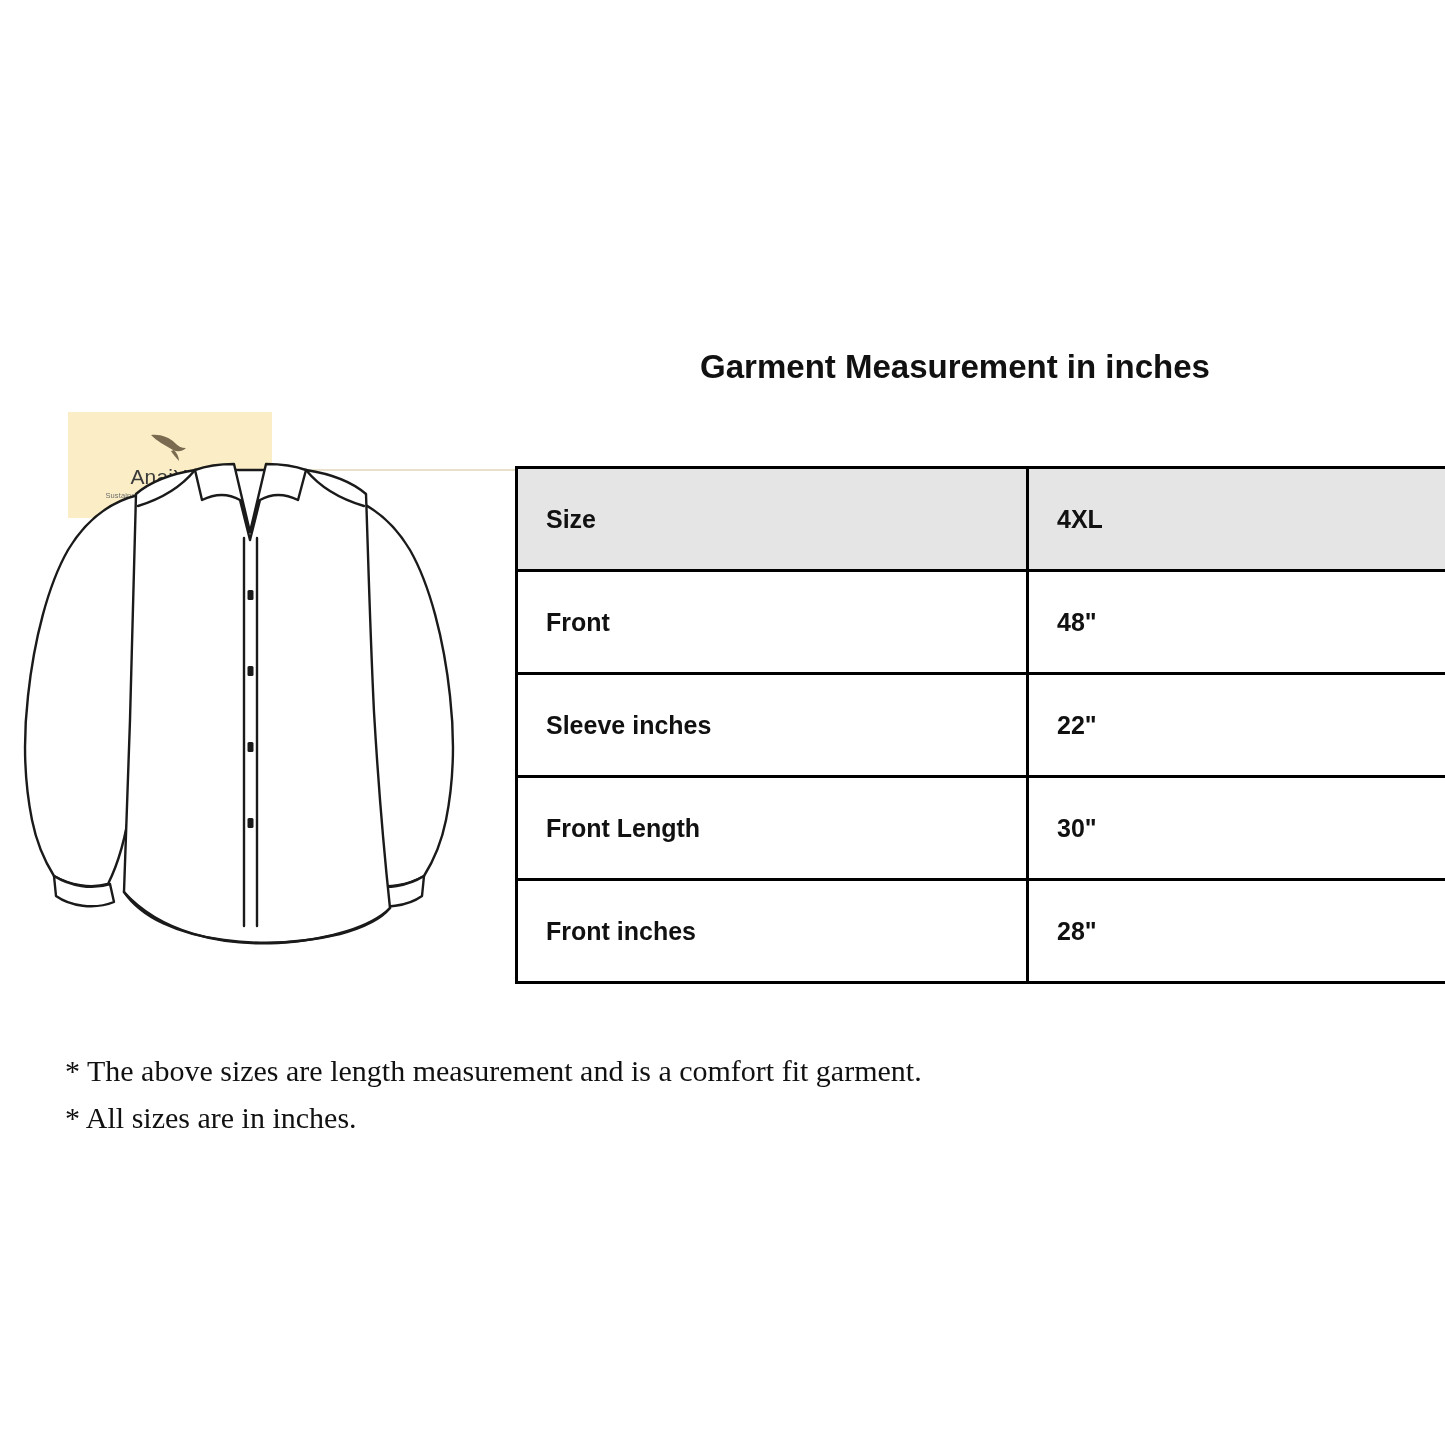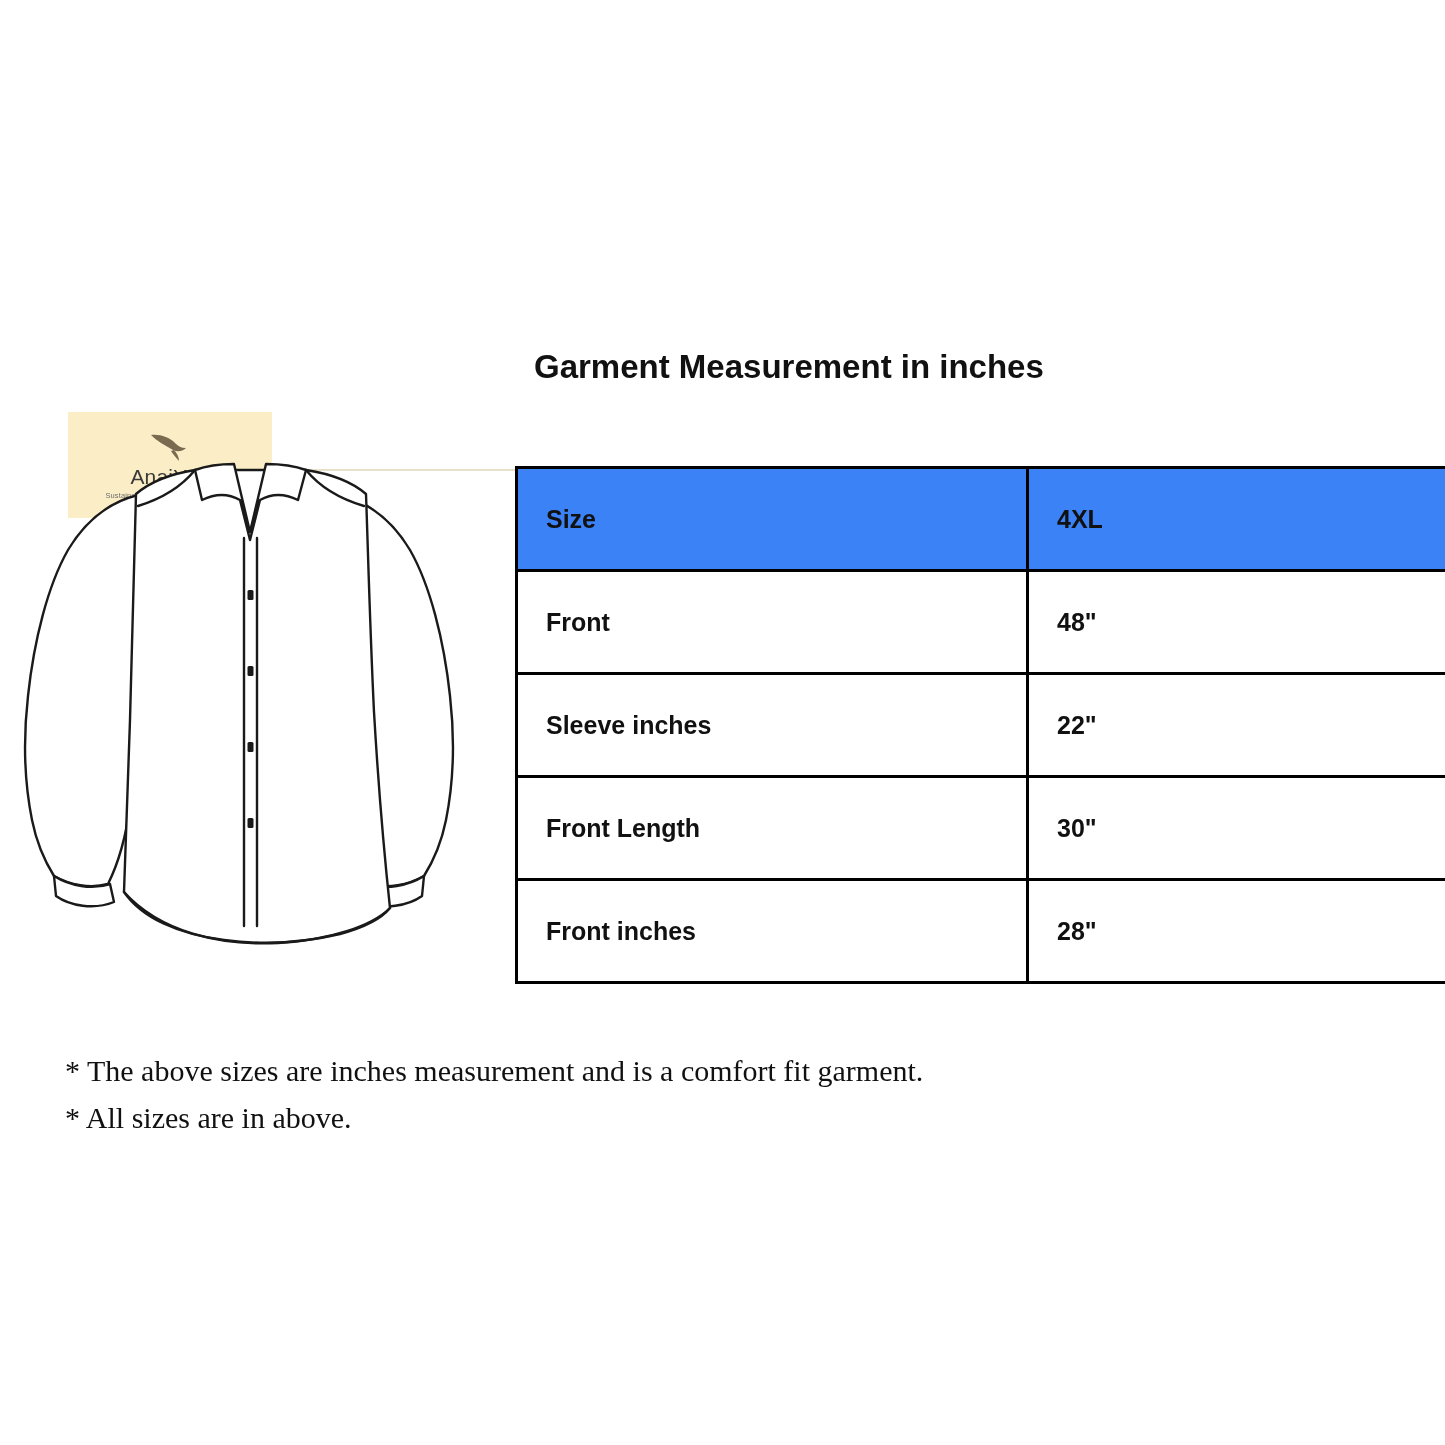--- a/index.html
+++ b/index.html
@@ -58,23 +58,24 @@
   #brand-tagline {
     font-size: 7.5px;
     color: #6d6d6d;
     letter-spacing: 0.1px;
     line-height: 1;
   }
 
   
   #page-title {
     position: absolute;
-    left: 534px;
+    left: 515px;
     top: 348px;
     width: 880px;
+    text-align: center;
     font-size: 33px;
     font-weight: bold;
     color: #111111;
   }
 
   
   #garment-illustration {
     position: absolute;
     left: 10px;
     top: 440px;
@@ -96,21 +97,21 @@
     height: 100px;
     padding: 0 28px;
     font-size: 25px;
     font-weight: bold;
     color: #111111;
     vertical-align: middle;
   }
   #measurement-table .col-label { width: 452px; }
   #measurement-table .col-value { width: 430px; }
   #measurement-table tr.header-row td {
-    background: #3b82f6;
+    background: #e5e5e5;
   }
 
   
   #notes {
     position: absolute;
     left: 65px;
     top: 1048px;
     width: 1320px;
     font-family: "Liberation Serif", serif;
     color: #111111;
@@ -188,15 +189,15 @@
       <td class="col-value">30"</td>
     </tr>
     <tr>
       <td class="col-label">Front inches</td>
       <td class="col-value">28"</td>
     </tr>
   </tbody>
 </table>
 
 <div id="notes">
-  <div class="note-line">* The above sizes are inches measurement and is a comfort fit garment.</div>
-  <div class="note-line">* All sizes are in above.</div>
+  <div class="note-line">* The above sizes are length measurement and is a comfort fit garment.</div>
+  <div class="note-line">* All sizes are in inches.</div>
 </div>
 
 </body></html>

